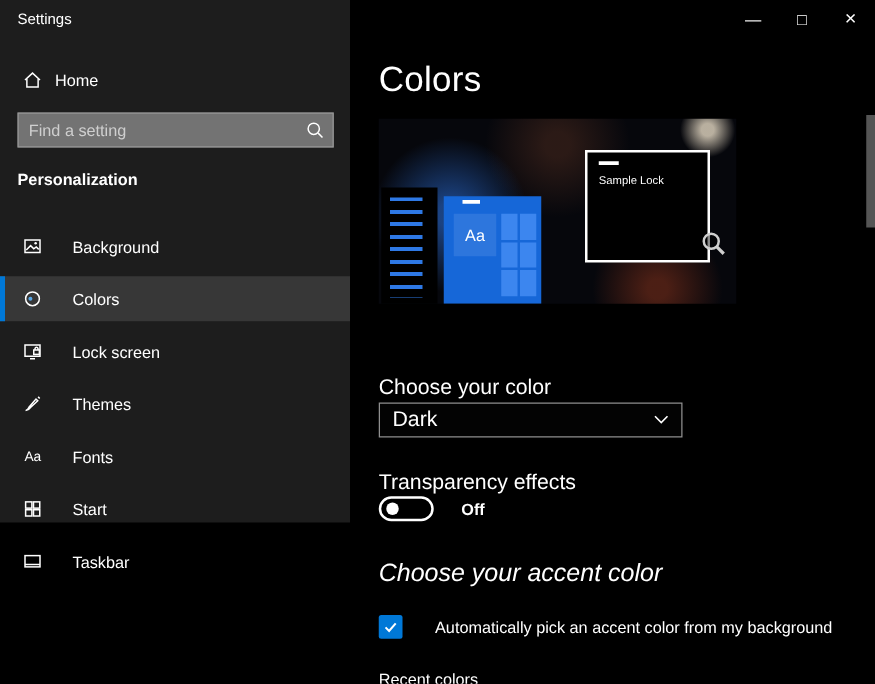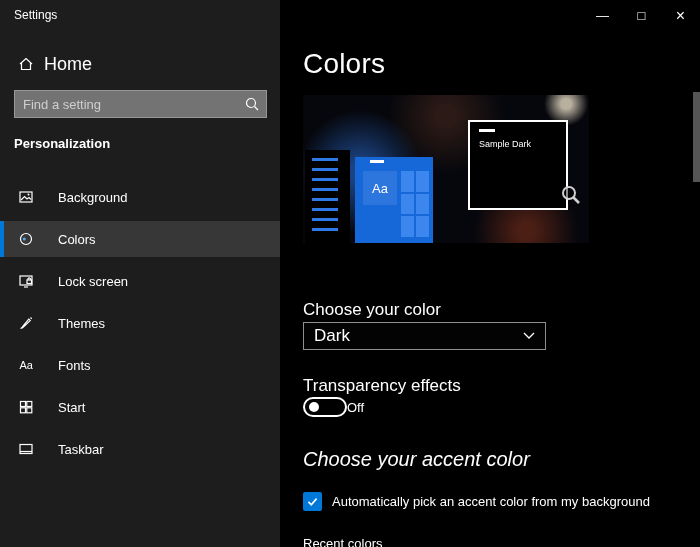--- a/index.html
+++ b/index.html
@@ -1,23 +1,23 @@
 <!DOCTYPE html>
 <html><head>
 <meta charset="utf-8">
 <style>
   * { margin:0; padding:0; box-sizing:border-box; }
   html,body { width:700px; height:547px; background:#000; overflow:hidden; }
   body { font-family:"Liberation Sans", sans-serif; color:#fff; -webkit-font-smoothing:antialiased; }
   #app { position:relative; width:700px; height:547px; background:#000; }
 
   
-  .sidebar { position:absolute; left:0; top:0; width:280px; height:547px; background:#1d1d1d; }
+  .sidebar { position:absolute; left:0; top:0; width:280px; height:418px; background:#1d1d1d; }
   .app-title { position:absolute; left:14px; top:8px; font-size:12px; color:#fff; }
-  .home-row { position:absolute; left:0; top:46px; width:280px; height:36px; display:flex; align-items:center; padding-left:18px; gap:10px; font-size:18px; }
+  .home-row { position:absolute; left:0; top:46px; width:280px; height:36px; display:flex; align-items:center; padding-left:18px; gap:10px; font-size:13px; }
   .search-box { position:absolute; left:14px; top:90px; width:253px; height:28px; background:#737373; border:1px solid #979797; display:flex; align-items:center; }
   .search-box input { flex:1; height:100%; background:transparent; border:none; outline:none; color:#fff; font-size:13px; padding:0 8px; font-family:"Liberation Sans", sans-serif; }
   .search-box input::placeholder { color:#cfcfcf; }
   .search-btn { width:28px; height:100%; display:flex; align-items:center; justify-content:center; background:transparent; border:none; }
   .section-label { position:absolute; left:14px; top:136px; font-size:13px; font-weight:bold; }
   .nav { position:absolute; left:0; top:179px; width:280px; }
   .nav-item { position:relative; height:36px; margin-bottom:6px; display:flex; align-items:center; padding-left:18px; gap:24px; font-size:13px; }
   .nav-item.selected { background:#373737; }
   .nav-item.selected::before { content:""; position:absolute; left:0; top:0; bottom:0; width:4px; background:#0078d7; }
   .icon16 { width:16px; height:16px; flex:0 0 16px; display:inline-flex; }
@@ -48,26 +48,26 @@
   .tile-grid div { background:#3c86ef; }
   .sample-window { position:absolute; left:165px; top:25px; width:100px; height:90px; background:#000; border:2px solid #fff; }
   .sample-window .dash { position:absolute; left:9px; top:7px; width:16px; height:3px; background:#fff; }
   .sample-text { position:absolute; left:9px; top:17px; font-size:9px; color:#fff; }
   .magnifier { position:absolute; left:258px; top:90px; }
 
   
   .field-label { position:absolute; left:23px; font-size:17px; }
   .dropdown { position:absolute; left:23px; top:322px; width:243px; height:28px; background:#030303; border:1px solid #8f8f8f; display:flex; align-items:center; padding:0 10px; font-size:17px; }
   .dropdown .chev { margin-left:auto; display:inline-flex; }
-  .toggle-row { position:absolute; left:23px; top:397px; display:flex; align-items:center; gap:0; }
+  .toggle-row { position:absolute; left:23px; top:397px; display:flex; align-items:center; gap:22px;font-weight:bold; }
   .toggle { position:relative; width:44px; height:20px; border:2px solid #fff; border-radius:10px; background:transparent; }
   .toggle .knob { position:absolute; left:4px; top:3px; width:10px; height:10px; border-radius:50%; background:#fff; }
   .toggle-state { font-size:13px; }
   .accent-heading { position:absolute; left:23px; top:448px; font-size:20px; font-weight:400;font-style:italic; }
-  .checkbox-row { position:absolute; left:23px; top:492px; display:flex; align-items:center; gap:10px;text-align:center; }
+  .checkbox-row { position:absolute; left:23px; top:492px; display:flex; align-items:center; gap:26px;text-align:center; }
   .checkbox { width:19px; height:19px; background:#0078d7; border-radius:2px; display:flex; align-items:center; justify-content:center; border:none; }
   .checkbox-label { font-size:13px; }
   .recent-heading { position:absolute; left:23px; top:536px; font-size:13px; }
   .scroll-thumb { position:absolute; right:0; top:92px; width:7px; height:90px; background:#555; }
 </style>
 </head>
 <body>
 
 <div id="app">
 
@@ -196,21 +196,21 @@
           <div></div>
             <div></div>
             <div></div>
             <div></div>
             <div></div>
             <div></div>
         </div>
       </div>
       <div class="sample-window">
         <div class="dash"></div>
-        <div class="sample-text">Sample Dark</div>
+        <div class="sample-text">Sample Lock</div>
       </div>
       <span class="magnifier">
         <svg width="20" height="20" viewBox="0 0 20 20" fill="none" stroke="#cfcfcf" stroke-width="2">
           <circle cx="8" cy="8" r="6" fill="rgba(0,0,0,0.45)"></circle>
           <line x1="12.5" y1="12.5" x2="18" y2="18" stroke-width="2.6"></line>
         </svg>
       </span>
     </div>
 
     <div class="field-label" style="top:300px;">Choose your color</div>

